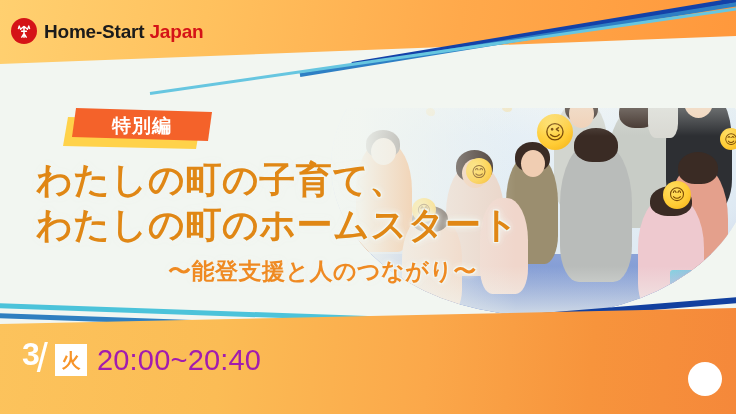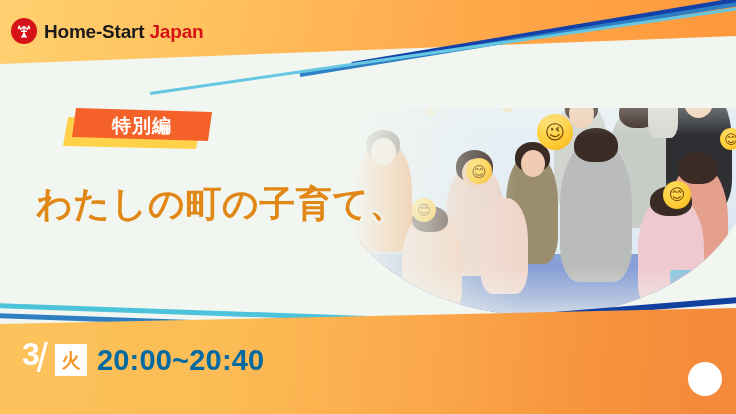--- a/index.html
+++ b/index.html
@@ -89,21 +89,20 @@
   .badge-main span{color:#fff;font-size:19px;font-weight:700;letter-spacing:1px;
     transform:translateY(1px);}
 
   
   .title-block{position:absolute;left:36px;top:158px;z-index:8;}
   .title-line{
     font-size:36px;font-weight:700;color:#e08715;letter-spacing:0.5px;line-height:1.24;
     white-space:nowrap;
     text-shadow:0 0 3px #f2f6f1,0 0 6px #f2f6f1,1px 1px 0 #f2f6f1,-1px 1px 0 #f2f6f1,
                 1px -1px 0 #f2f6f1,-1px -1px 0 #f2f6f1,0 0 10px rgba(242,246,241,.95);
-    margin-top:24px;
   }
   .subtitle{
     position:absolute;left:168px;top:256px;z-index:8;
     font-size:23px;font-weight:700;color:#ef8a22;letter-spacing:0.5px;white-space:nowrap;
     text-shadow:0 0 3px #f2f6f1,0 0 6px #f2f6f1,1px 1px 0 #f2f6f1,-1px 1px 0 #f2f6f1,
                 1px -1px 0 #f2f6f1,-1px -1px 0 #f2f6f1,0 0 9px rgba(242,246,241,.95);
   }
 
   
   .stripe-cyan-bot{position:absolute;left:-6px;top:303px;width:700px;height:5px;background:#4cc3da;
@@ -122,21 +121,21 @@
     z-index:7;
   }
   .year{position:absolute;left:27px;top:322px;z-index:9;color:#fff;font-size:22px;font-weight:700;letter-spacing:0.5px;}
   .daterow{position:absolute;left:22px;top:340px;z-index:9;display:flex;align-items:center;}
   .month{color:#fff;font-size:32px;font-weight:700;line-height:1;transform:translateY(-6px);}
   .slash{color:#fff;font-size:40px;font-weight:400;line-height:1;margin:0 -2px 0 -3px;transform:translateY(-2px);}
   .day{color:#fff;font-size:54px;font-weight:700;line-height:1;letter-spacing:-1px;}
   .dow{width:32px;height:32px;background:#fff;display:flex;align-items:center;justify-content:center;
     margin-left:9px;margin-right:10px;}
   .dow span{color:#f79428;font-size:19px;font-weight:700;line-height:1;}
-  .time{color:#0369a1;font-size:29px;font-weight:700;letter-spacing:0.2px;line-height:1;}
+  .time{color:#a21caf;font-size:29px;font-weight:400;letter-spacing:0.2px;line-height:1;}
   .pill{
     position:absolute;right:14px;top:362px;z-index:9;height:34px;background:#fff;border-radius:17px;
     display:flex;align-items:center;padding:0 17px;gap:11px;
   }
   .pill .p1{color:#f7922c;font-size:16px;font-weight:700;letter-spacing:0.2px;}
   .pill .p2{color:#f7922c;font-size:11.5px;font-weight:700;letter-spacing:0.2px;}
 </style>
 </head>
 <body>
 
@@ -231,21 +230,23 @@
 
   <div class="badge-wrap">
     <div class="badge-shadow"></div>
     <div class="badge-main">
       <span>特別編</span>
     </div>
   </div>
 
   <div class="title-block">
     <div class="title-line">わたしの町の子育て、</div>
-  </div>
+    <div class="title-line">わたしの町のホームスタート</div>
+  </div>
+  <div class="subtitle">〜能登支援と人のつながり〜</div>
 
   <div class="stripe-navy-bot"></div>
   <div class="stripe-cyan-bot"></div>
   <div class="stripe-blue-bot"></div>
 
   <div class="footer-band"></div>
 
 
   <div class="daterow">
     <span class="month">3</span>

